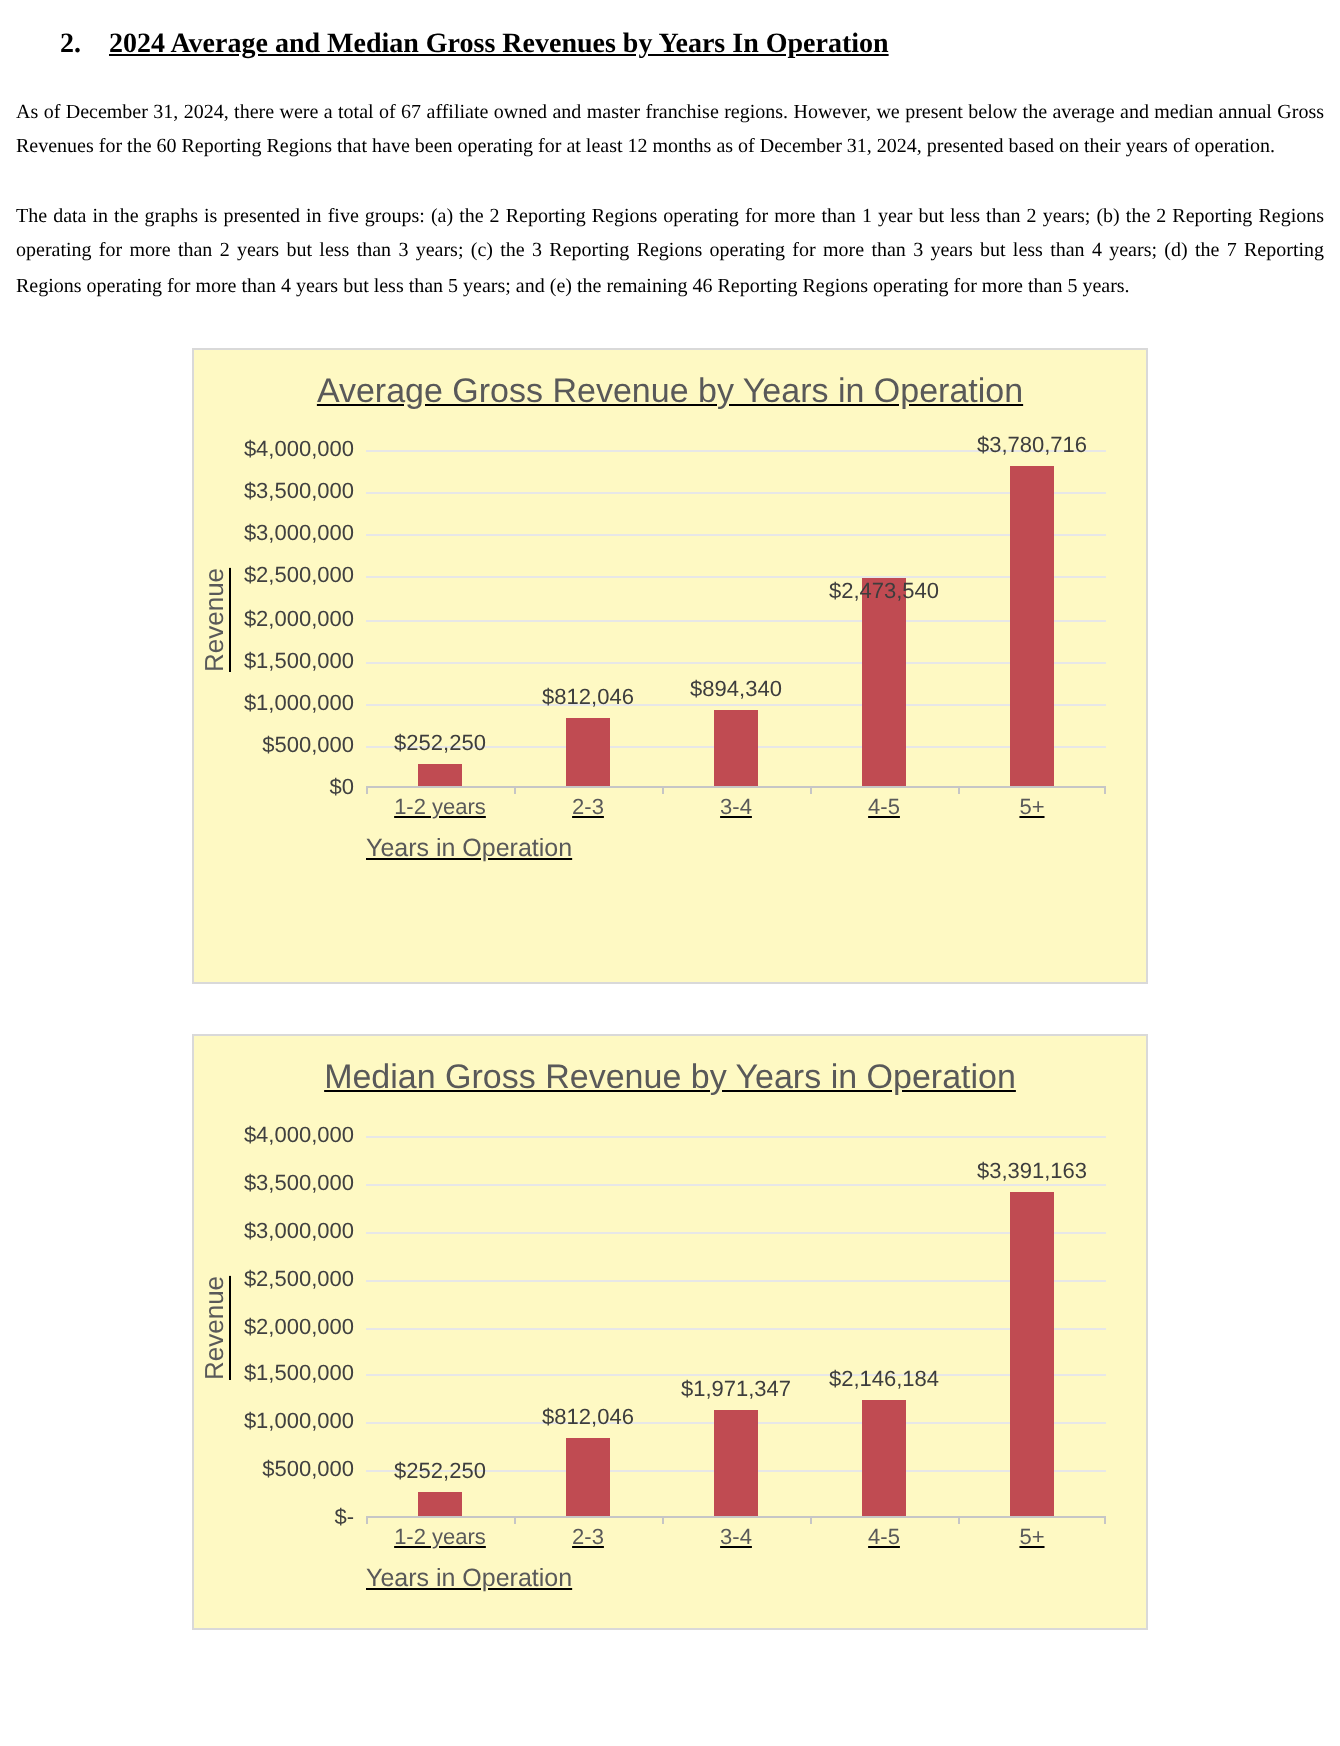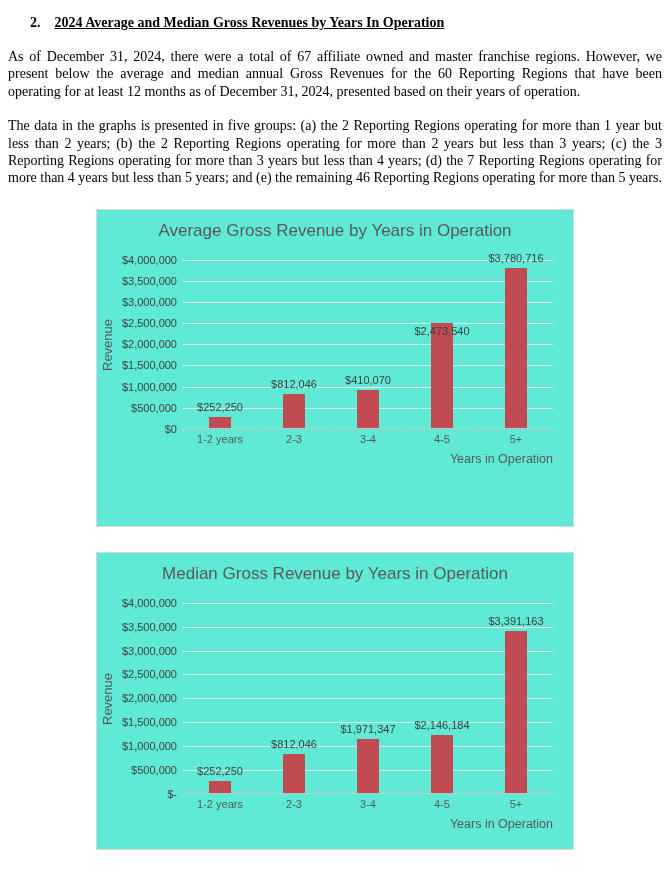--- a/index.html
+++ b/index.html
@@ -7,29 +7,30 @@
     width:670px; height:873px; background:#ffffff; overflow:hidden;
     font-family:"Liberation Serif", serif; color:#000;
   }
   .page { padding:13px 8px 0 8px; box-sizing:border-box; }
 
   
   .heading { font-size:14px; font-weight:bold; margin:2px 0 0 22px; }
   .heading .hnum { margin-right:14px; }
   .heading .htitle { text-decoration:underline; }
   p.doc-par {
-    font-size:14px; line-height:17.4px; text-align:justify;
+    font-size:10px; line-height:17.4px; text-align:justify;
     margin:17px 0 0 0;
   }
 
   
   .chart-box {
     width:478px; margin:22px auto 0 auto; box-sizing:border-box;
-    border:1px solid #D9D9D9; background:#5eead4;
+    border:1px solid #D9D9D9; background:#fef9c3;
     font-family:"Liberation Sans", sans-serif;
+    text-decoration:underline;
   }
   .chart-box.c1 { margin-top:25px; }
   .chart-title {
     text-align:center; color:#595959; font-size:17px; line-height:21px;
     padding-top:10px;
   }
   .chart-body { display:flex; margin-top:19px; }
   .ylab {
     width:20px; display:flex; align-items:center; justify-content:center;
     color:#595959; font-size:13px;
@@ -49,21 +50,21 @@
   .grid { position:absolute; left:0; right:0; height:1px; background:#E7E7E7; }
   .xtick { position:absolute; bottom:-4px; width:1px; height:4px; background:#C6C6C6; }
   .bar { position:absolute; bottom:0; width:22px; }
   .dlabel {
     position:absolute; transform:translateX(-50%); white-space:nowrap;
     font-size:11px; color:#3D3D3D;
   }
   .cats { display:flex; margin:4px 20px 0 86px; }
   .cat { flex:1; text-align:center; font-size:11px; color:#595959; }
   .xlabel {
-    text-align:right; color:#595959; font-size:12.5px;
+    text-align:left; color:#595959; font-size:12.5px;
     margin:7px 20px 0 86px;
   }
   .c0 { padding-bottom:60px; }
   .c1 { padding-bottom:18px; }
 </style>
 </head>
 <body>
 
 <div class="page">
 
@@ -103,21 +104,21 @@
           <div class="xtick" style="left: calc(20% + 0px);"></div>
           <div class="xtick" style="left: calc(40% + 0px);"></div>
           <div class="xtick" style="left: calc(60% + 0px);"></div>
           <div class="xtick" style="left: calc(80% + 0px);"></div>
           <div class="xtick" style="left: calc(100% - 1px);"></div>
           <div class="bar" style="left: calc(10% - 11px); height: 10.6576px; background: rgb(192, 75, 82);"></div>
           <div class="dlabel" style="left: 10%; bottom: 14.6576px;">$252,250</div>
           <div class="bar" style="left: calc(30% - 11px); height: 34.3089px; background: rgb(192, 75, 82);"></div>
           <div class="dlabel" style="left: 30%; bottom: 38.3089px;">$812,046</div>
           <div class="bar" style="left: calc(50% - 11px); height: 37.7859px; background: rgb(192, 75, 82);"></div>
-          <div class="dlabel" style="left: 50%; bottom: 41.7859px;">$410,070</div>
+          <div class="dlabel" style="left: 50%; bottom: 41.7859px;">$894,340</div>
           <div class="bar" style="left: calc(70% - 11px); height: 104.507px; background: rgb(192, 75, 82);"></div>
           <div class="dlabel" style="left: 70%; bottom: 91px;">$2,473,540</div>
           <div class="bar" style="left: calc(90% - 11px); height: 159.735px; background: rgb(192, 75, 82);"></div>
           <div class="dlabel" style="left: 90%; bottom: 163.735px;">$3,780,716</div>
         </div>
     </div>
     <div class="cats">
         <div class="cat">1-2 years</div>
         <div class="cat">2-3</div>
         <div class="cat">3-4</div>

